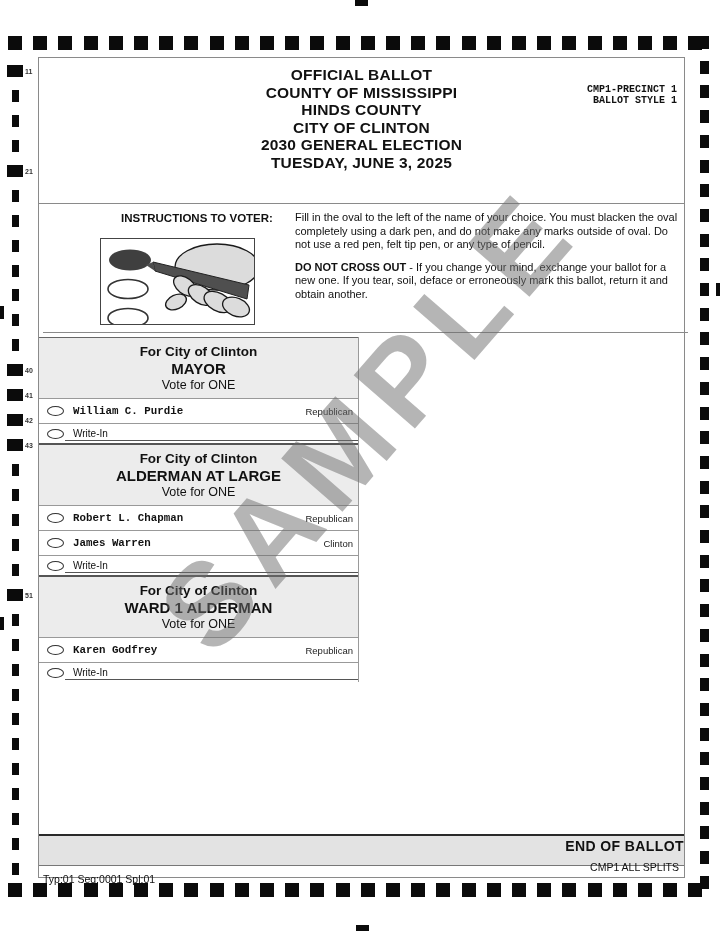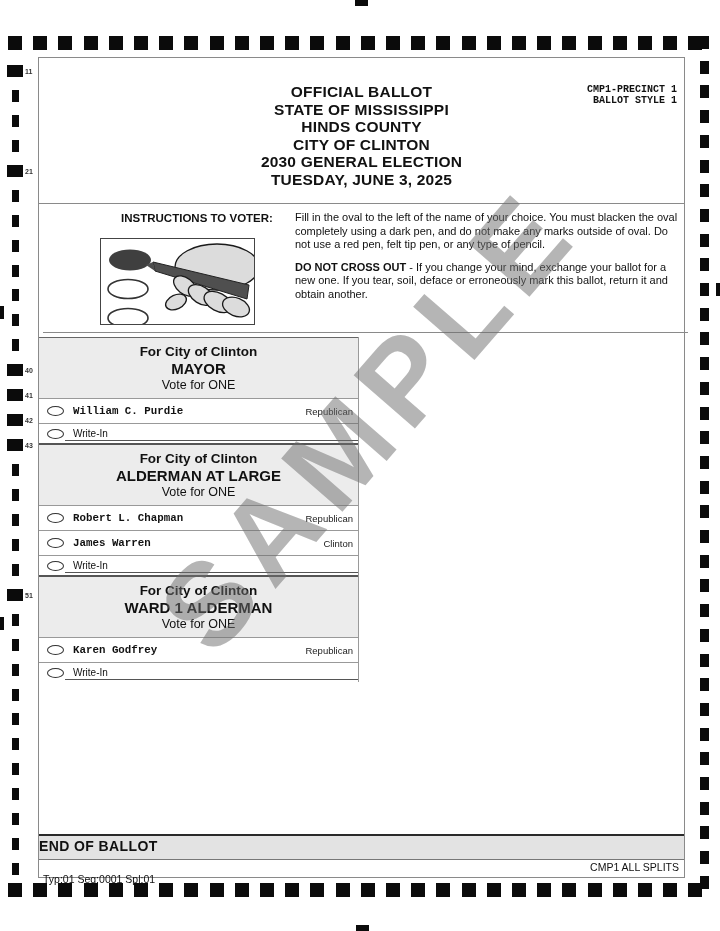--- a/index.html
+++ b/index.html
@@ -12,21 +12,21 @@
     font-family:"Liberation Sans",sans-serif;color:var(--ink);overflow:hidden;
   }
   
   .tm{position:absolute;background:#0b0b0b;z-index:10;}
   .tm-label{position:absolute;font-size:7px;line-height:7px;color:#333;z-index:10;font-weight:bold;}
   
   .frame{position:absolute;left:38px;top:57px;width:647px;height:821px;
     border:1px solid var(--border-gray);box-sizing:border-box;background:#fff;}
   .header-sec{position:absolute;left:0;top:0;width:100%;height:146px;
     border-bottom:1px solid var(--border-gray);box-sizing:border-box;}
-  .title-block{margin-top:25px;text-align:center;font-weight:bold;
+  .title-block{margin-top:8px;text-align:center;font-weight:bold;
     font-size:15.5px;line-height:17.5px;letter-spacing:.2px;}
   .precinct{position:absolute;top:26px;right:7px;text-align:right;
     font-weight:bold;font-size:10px;line-height:11px;font-family:Liberation Mono, monospace;}
   .instr-sec{position:absolute;left:4px;top:146px;width:100%;height:129px;
     border-bottom:1px solid var(--border-gray);box-sizing:border-box;}
   .instr-label{position:absolute;left:24px;top:8px;width:260px;text-align:center;
     font-weight:bold;font-size:11.5px;}
   .instr-img{position:absolute;left:57px;top:34px;width:155px;height:87px;
     border:1px solid #444;box-sizing:border-box;background:#fff;overflow:hidden;}
   .instr-text{position:absolute;left:252px;top:7px;width:390px;font-size:11px;line-height:13.6px;}
@@ -45,23 +45,23 @@
   .cand-row{position:relative;height:24px;display:flex;align-items:center;
     border-bottom:1px solid #999;}
   .oval{width:15px;height:8px;border:1.4px solid #333;border-radius:50%;
     background:#fff;margin:0 9px 0 8px;flex:none;}
   .cand-name{font-size:10.8px;font-weight:bold;font-family:Liberation Mono, monospace;}
   .cand-party{position:absolute;right:5px;font-size:9.5px;color:#222;}
   .writein-row{position:relative;height:19px;display:flex;align-items:center;}
   .writein-label{font-size:10px;}
   .writein-line{position:absolute;left:26px;right:0;bottom:2px;border-bottom:1px solid #555;}
   
-  .end-bar{position:absolute;left:0;top:776px;width:100%;height:26px;box-sizing:border-box;
+  .end-bar{position:absolute;left:0;top:776px;width:100%;height:32px;box-sizing:border-box;
     background:var(--bar-bg);border-top:2px solid #2a2a2a;border-bottom:1px solid #777;
-    text-align:left;font-weight:bold;font-size:14px;line-height:20px;letter-spacing:.4px;}
+    text-align:right;font-weight:bold;font-size:14px;line-height:20px;letter-spacing:.4px;}
   .footerrow{position:absolute;left:0;top:800px;width:100%;height:19px;font-size:10.5px;}
   .footer-left{position:absolute;left:4px;top:15px;}
   .footer-right{position:absolute;right:5px;top:3px;}
   
   .watermark{position:absolute;left:48px;top:100px;width:640px;height:640px;
     display:flex;align-items:center;justify-content:center;transform:rotate(-49deg);
     font-weight:bold;font-size:118px;letter-spacing:12px;color:var(--watermark-gray);
     opacity:.5;z-index:30;pointer-events:none;}
 </style>
 </head>
@@ -206,21 +206,21 @@
     <div class="tm" style="left: 716px; top: 283px; width: 4px; height: 13px;"></div>
   </div>
 
 <div class="watermark">SAMPLE</div>
 
 <div class="frame">
 
   <div class="header-sec">
     <div class="title-block">
       <div>OFFICIAL BALLOT</div>
-      <div>STATE OF MISSISSIPPI</div>
+      <div>COUNTY OF MISSISSIPPI</div>
       <div>HINDS COUNTY</div>
       <div>CITY OF CLINTON</div>
       <div>2030 GENERAL ELECTION</div>
       <div>TUESDAY, JUNE 3, 2025</div>
     </div>
     <div class="precinct">
       <div>CMP1-PRECINCT 1</div>
       <div>BALLOT STYLE 1</div>
     </div>
   </div>

